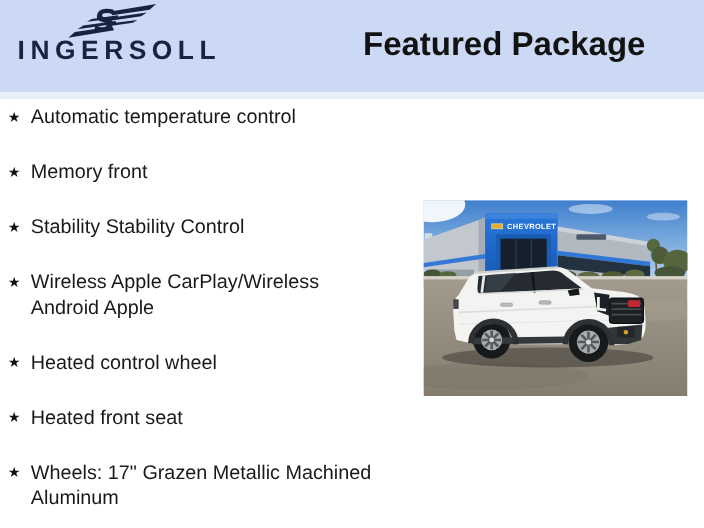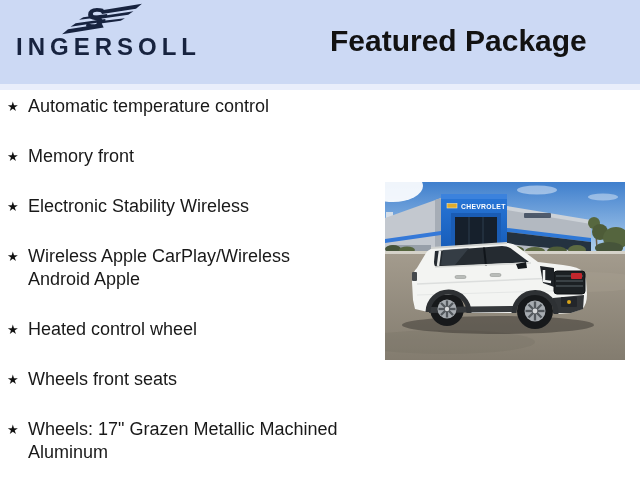--- a/index.html
+++ b/index.html
@@ -55,33 +55,33 @@
     <div class="feature">
       <span class="star">★</span>
       <span class="ftext">Automatic temperature control</span>
     </div>
     <div class="feature">
       <span class="star">★</span>
       <span class="ftext">Memory front</span>
     </div>
     <div class="feature">
       <span class="star">★</span>
-      <span class="ftext">Electronic Stability Wireless</span>
+      <span class="ftext">Stability Stability Control</span>
     </div>
     <div class="feature">
       <span class="star">★</span>
       <span class="ftext">Wireless Apple CarPlay/Wireless Android Apple</span>
     </div>
     <div class="feature">
       <span class="star">★</span>
       <span class="ftext">Heated control wheel</span>
     </div>
     <div class="feature">
       <span class="star">★</span>
-      <span class="ftext">Wheels front seats</span>
+      <span class="ftext">Heated front seat</span>
     </div>
     <div class="feature">
       <span class="star">★</span>
       <span class="ftext">Wheels: 17" Grazen Metallic Machined Aluminum</span>
     </div>
   </div>
 
   <div class="photo">
     <svg width="240" height="178" viewBox="0 0 240 178">
       <defs>

